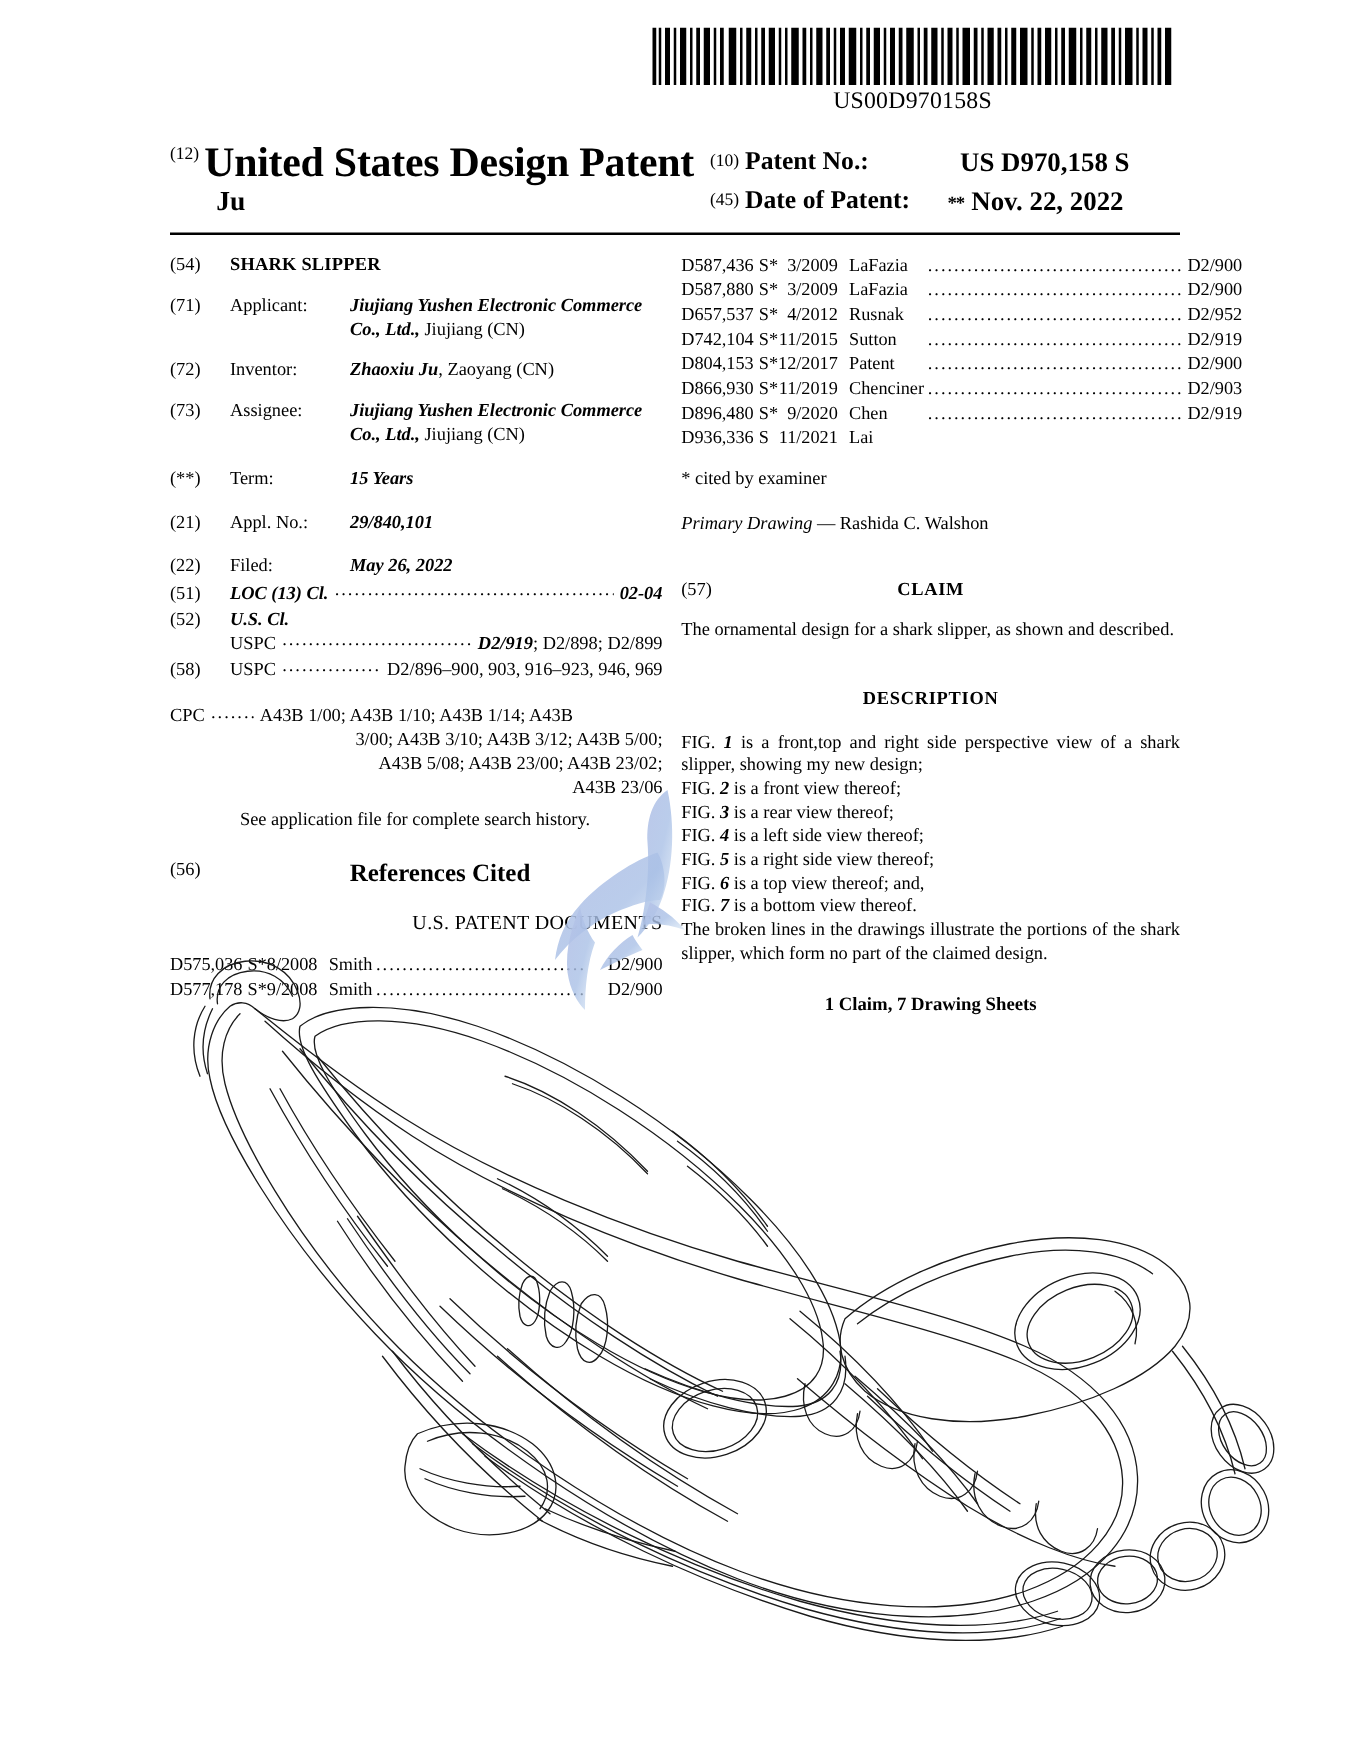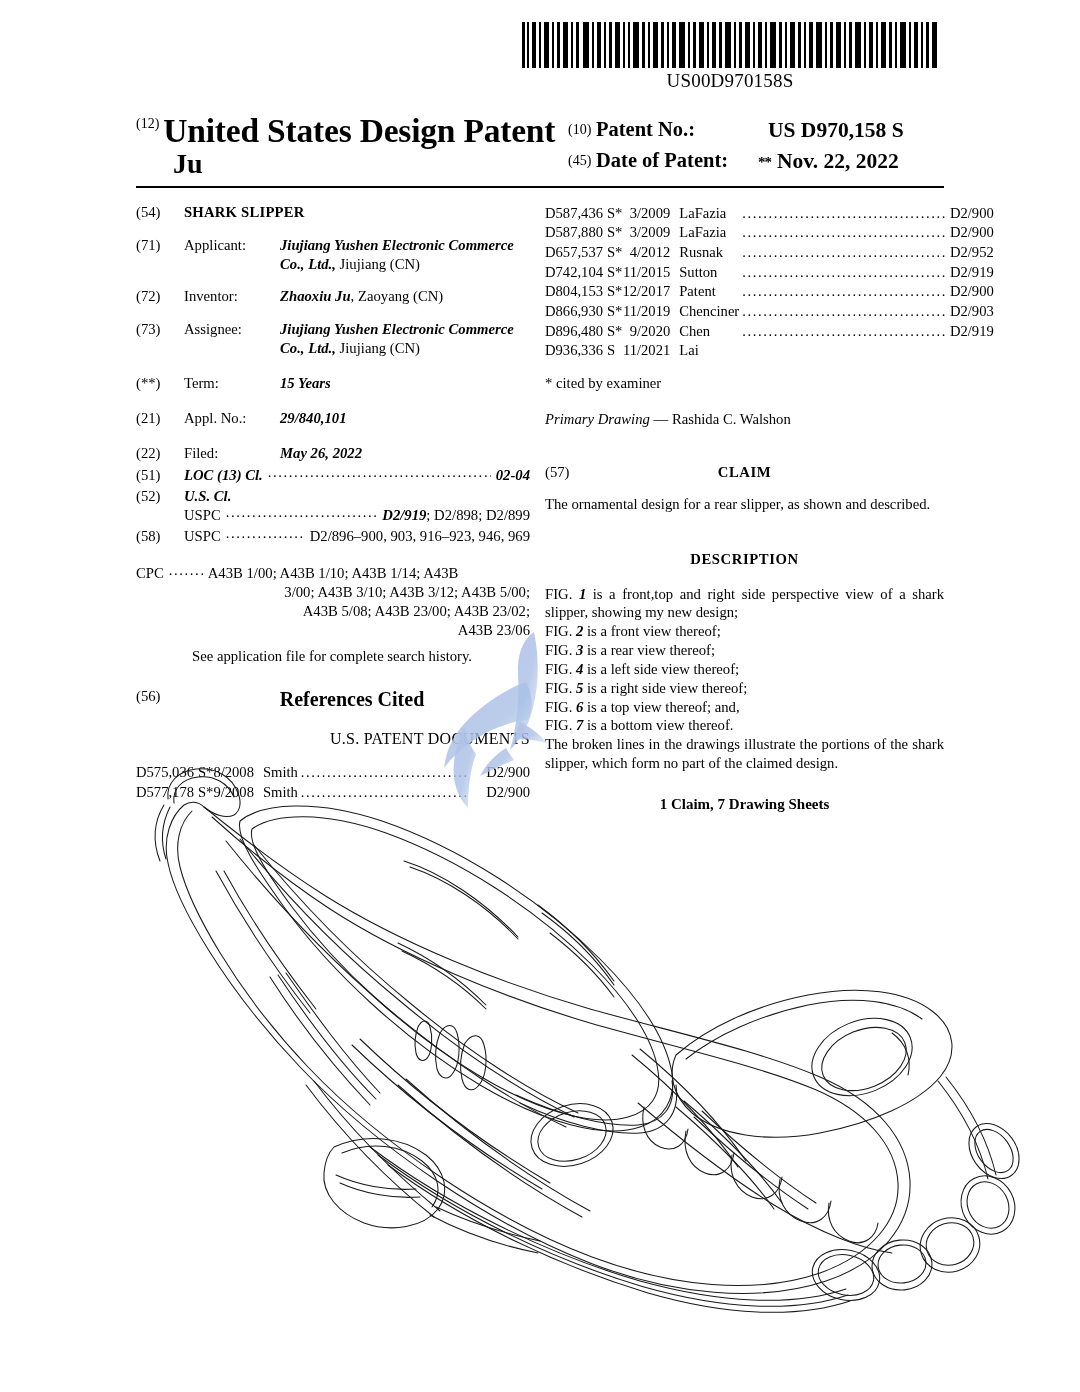--- a/index.html
+++ b/index.html
@@ -61,21 +61,21 @@
   }
   .bigtitle {
     font-size: 33.5px;
     font-weight: bold;
     letter-spacing: -0.2px;
   }
   .invname {
     position: absolute;
     left: 37px;
     top: 36px;
-    font-size: 28px;
+    font-size: 22px;
     font-weight: bold;
   }
   .hdr-right {
     position: absolute;
     left: 432px;
     top: 6px;
     width: 376px;
   }
   .hr-row {
     position: relative;
@@ -609,21 +609,21 @@
     </table>
 
     <div class="citedby">* cited by examiner</div>
 
     <div class="examiner"><i>Primary Drawing</i><span> — </span><span>Rashida C. Walshon</span></div>
 
     <div class="claimhead">
       <span class="code">(57)</span>
       <span class="t">CLAIM</span>
     </div>
-    <div class="just">The ornamental design for a rear slipper, as shown and described.</div>
+    <div class="just">The ornamental design for a shark slipper, as shown and described.</div>
 
     <div class="deschead">DESCRIPTION</div>
 
     <div class="desc-body">
       <div class="p1"><span>FIG. </span><b>1</b><span> is a front,top and right side perspective view of a shark slipper, showing my new design;</span></div>
       <div class="fl"><span>FIG. </span><b>2</b><span> is a front view thereof;</span></div>
       <div class="fl"><span>FIG. </span><b>3</b><span> is a rear view thereof;</span></div>
       <div class="fl"><span>FIG. </span><b>4</b><span> is a left side view thereof;</span></div>
       <div class="fl"><span>FIG. </span><b>5</b><span> is a right side view thereof;</span></div>
       <div class="fl"><span>FIG. </span><b>6</b><span> is a top view thereof; and,</span></div>

